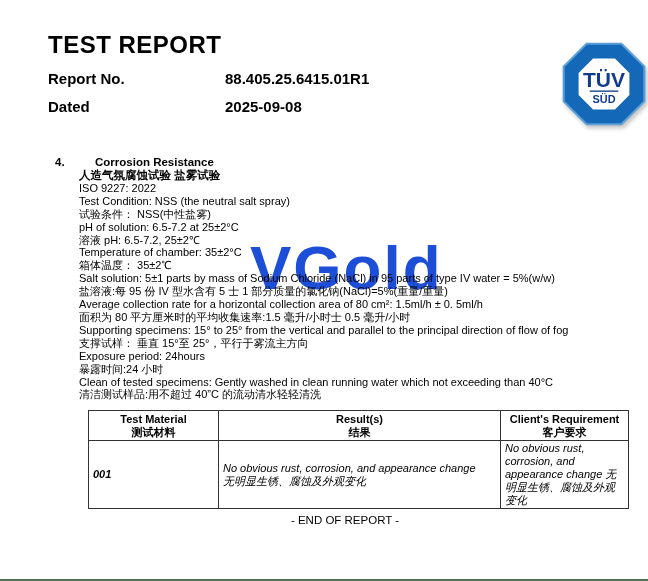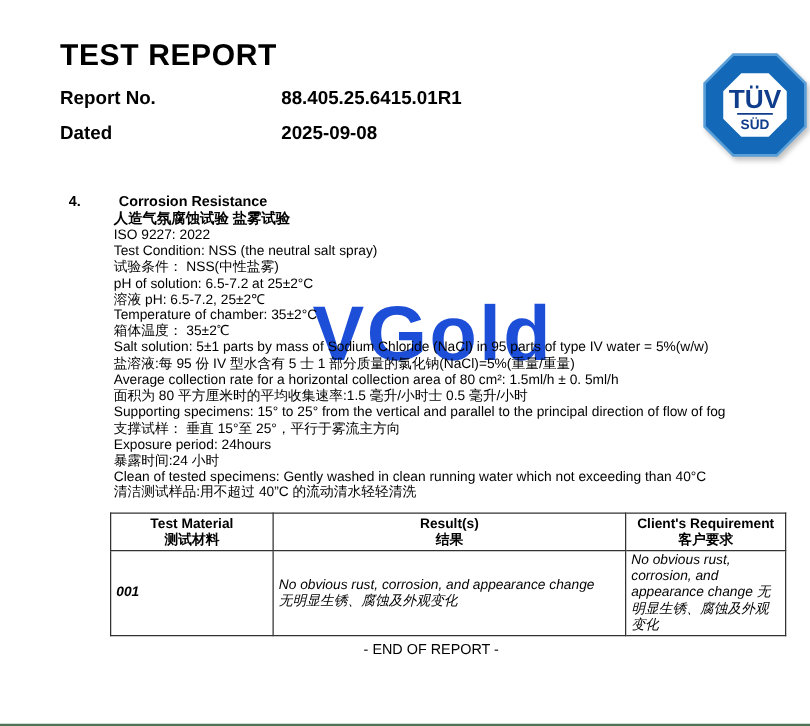--- a/index.html
+++ b/index.html
@@ -24,21 +24,21 @@
   
   .watermark {
     position:absolute; left:250px; top:232px; z-index:0;
     font-size:62px; font-weight:bold; color:#c9c9c9; letter-spacing:2px;
     user-select:none;
   }
   
   .section { position:absolute; left:55px; top:156px; z-index:1; width:575px; }
   .sec-row { font-size:11.5px; font-weight:bold; line-height:13px; }
   .sec-num { display:inline-block; width:40px; }
-  .sec-body { margin-left:36px; }
+  .sec-body { margin-left:24px; }
   .sec-line { font-size:11px; line-height:12.9px; white-space:nowrap; }
   .sec-line.bold { font-weight:bold; font-size:11.5px; }
   
   .spec-table {
     position:absolute; left:88px; top:410px; z-index:1;
     width:540px; border-collapse:collapse; table-layout:fixed;
     font-size:11px; 
   }
   .spec-table th, .spec-table td {
     border:1px solid #333; vertical-align:middle; padding:1px 4px;

